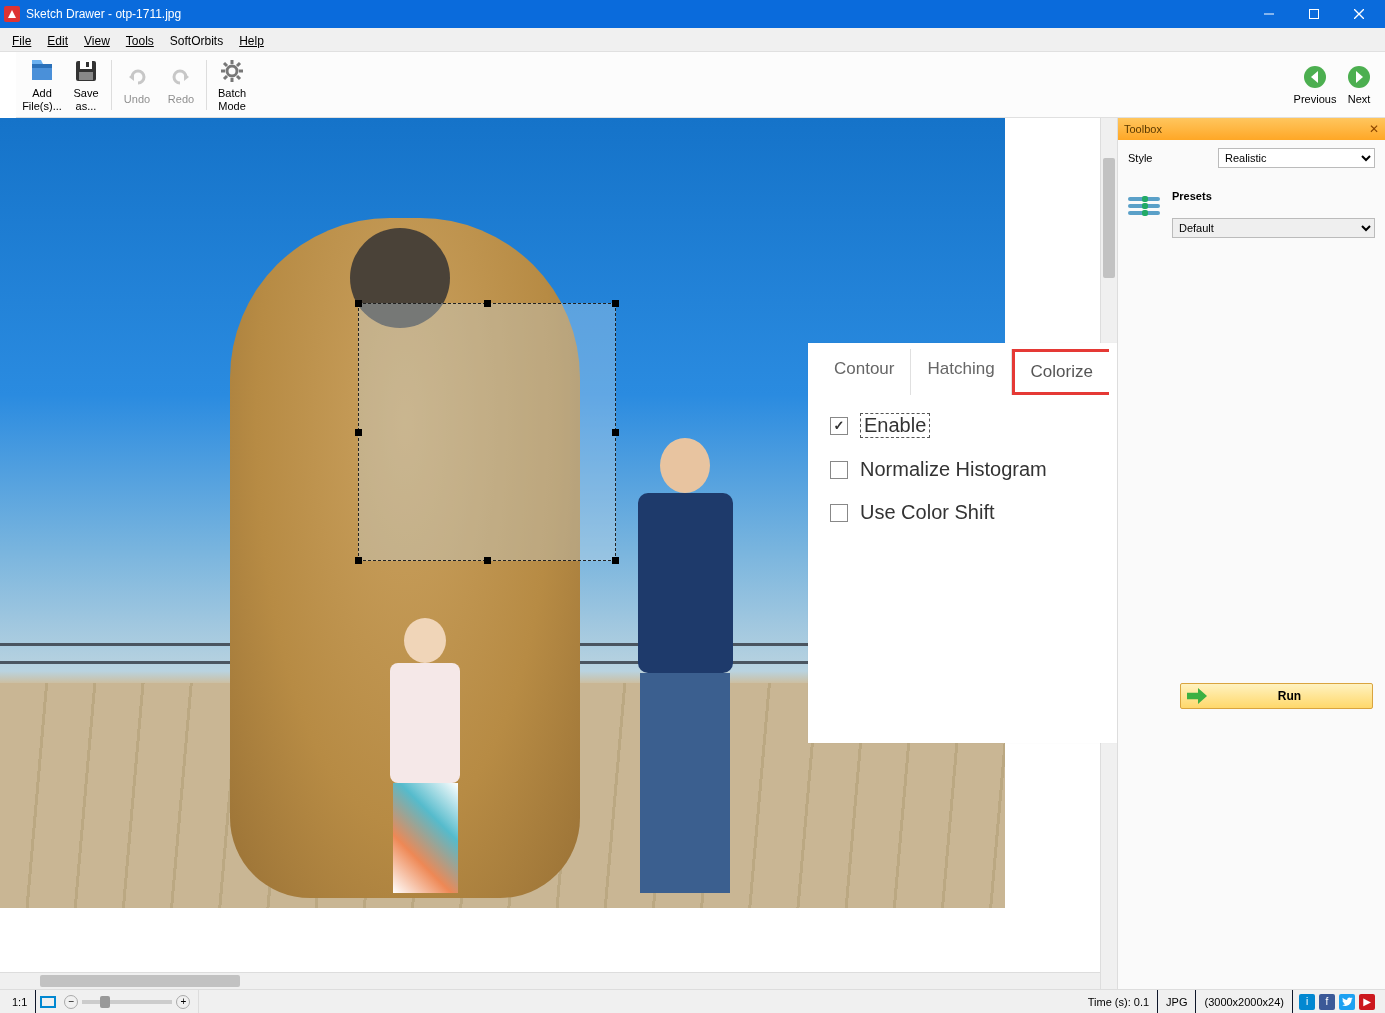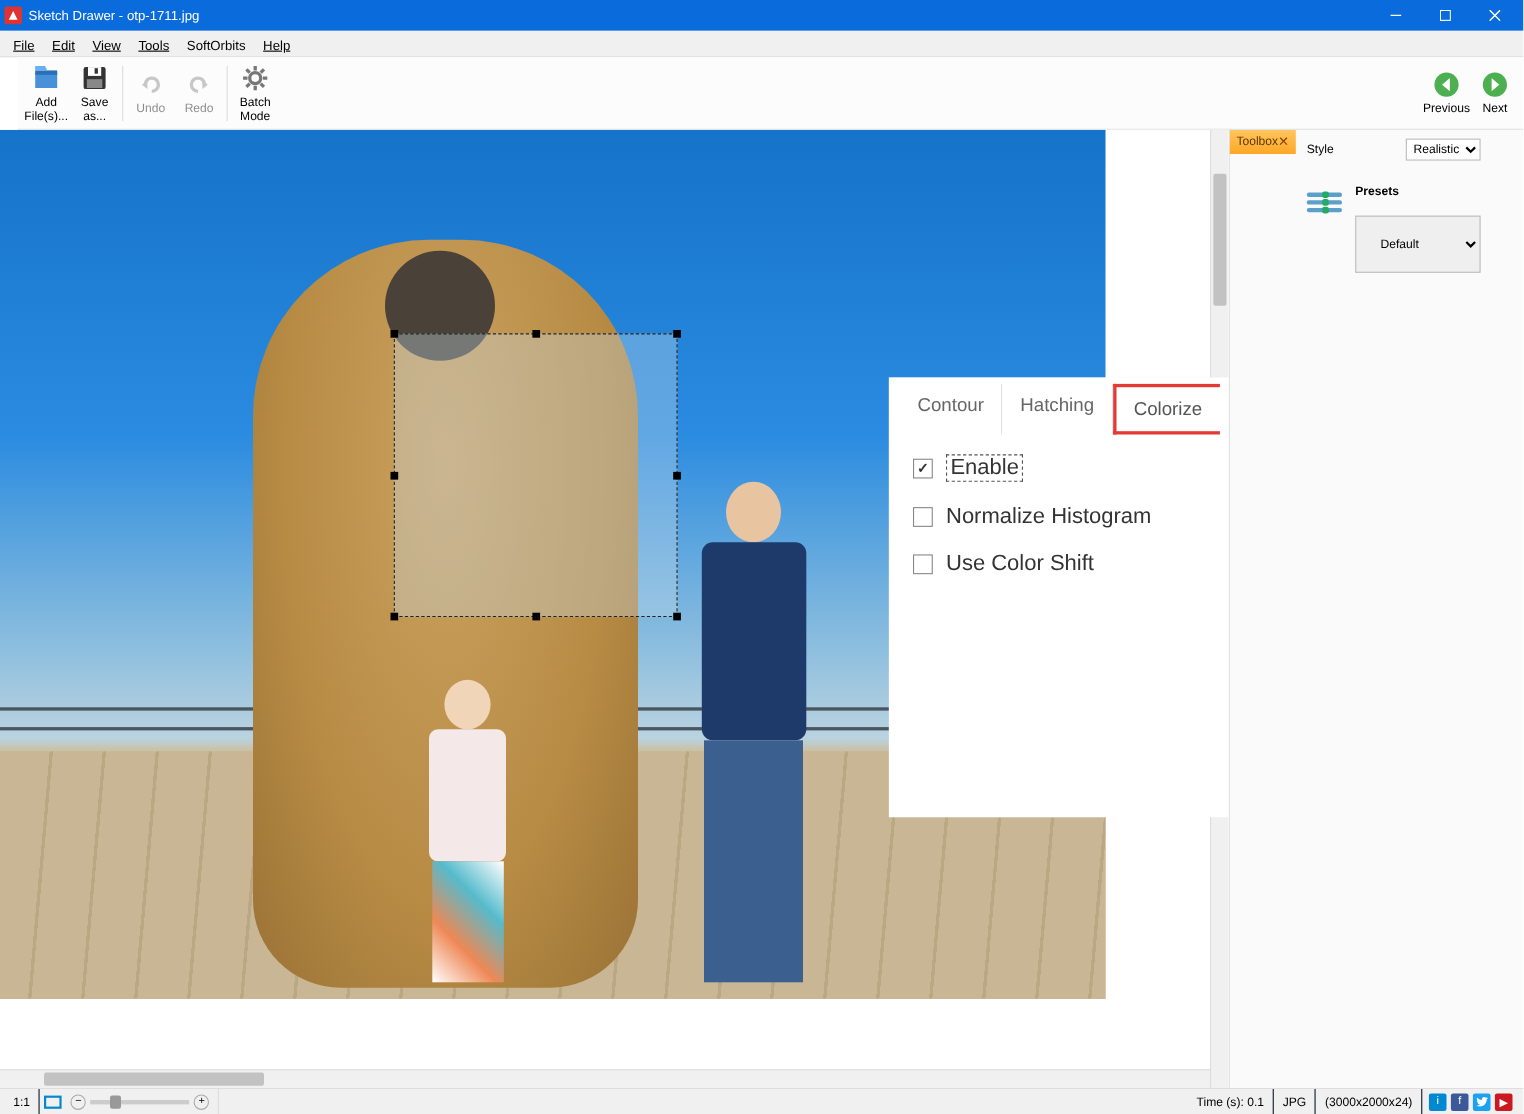--- a/index.html
+++ b/index.html
@@ -42,29 +42,29 @@
 .child .body{width:70px;height:120px;background:#f5e8e8;margin:0 auto;border-radius:8px;}
 .child .legs{width:65px;height:110px;background:linear-gradient(45deg,#fff,#e85,#5bc,#fff);margin:0 auto;}
 .railing{position:absolute;top:525px;left:0;right:0;height:3px;background:#4a5560;box-shadow:0 18px 0 #4a5560;}
 .decking{position:absolute;top:565px;left:0;right:0;bottom:0;background:repeating-linear-gradient(95deg,#c9b694 0 45px,#bba882 45px 48px);}
 
 .vscroll { position:absolute; right:0; top:0; bottom:0; width:17px; background:#f0f0f0; border-left:1px solid #ddd; }
 .vscroll .thumb{position:absolute;left:2px;right:2px;top:40px;height:120px;background:#c2c2c2;border-radius:2px;}
 .hscroll { position:absolute; bottom:0; left:0; right:17px; height:17px; background:#f0f0f0; border-top:1px solid #ddd;}
 .hscroll .thumb{position:absolute;top:2px;bottom:2px;left:40px;width:200px;background:#c2c2c2;border-radius:2px;}
 
-.toolbox-panel { width: 268px; background: #fafafa; border-left: 1px solid #ddd; display:flex; flex-direction:row; }
+.toolbox-panel { width: 268px; background: #fafafa; border-left: 1px solid #ddd; display:flex; flex-direction:column; }
 .toolbox-header { height: 22px; background: linear-gradient(180deg,#ffc65e,#ffa726); display:flex; align-items:center; padding:0 6px; font-size:11px; color:#5a3900; }
 .toolbox-header .close-x { margin-left:auto; color:#8a4500; cursor:pointer; font-size:12px; }
 .toolbox-body { padding: 8px 10px; font-size: 11px; }
 .toolbox-row { display:flex; align-items:center; margin-bottom:22px; }
 .toolbox-row label { width:90px; }
 .toolbox-row select { flex:1; font-size:11px; padding:2px; border:1px solid #bbb; background:#fff; }
 .presets-lbl { font-weight:bold; margin-left:44px; font-size:11px; margin-top:4px; }
-.preset-select { margin-left:44px; width: calc(100% - 44px); font-size:11px; padding:18px; border:1px solid #bbb; }
+.preset-select { margin-left:44px; width: calc(100% - 44px); font-size:11px; padding:2px; border:1px solid #bbb; }
 .sliders-icon { width:32px; height:24px; display:inline-flex; flex-direction:column; gap:3px; justify-content:center; margin-right:8px; vertical-align:middle; float:left; margin-top:4px; }
 .sliders-icon .bar{height:4px;background:#5aa0c8;border-radius:2px;position:relative;}
 .sliders-icon .bar::after{content:"";position:absolute;width:6px;height:6px;background:#2a6;left:14px;top:-1px;border-radius:2px;}
 
 .run-btn { margin: auto 12px 280px 62px; height: 26px; background: linear-gradient(180deg,#fff2c0,#ffd86b); border:1px solid #d9a43f; display:flex; align-items:center; justify-content:center; font-size:12px; font-weight:bold; cursor:pointer; border-radius:2px; position:relative; padding-left:26px; }
 .run-btn .arrow{position:absolute;left:6px;width:20px;height:16px;background:#3cb043;clip-path:polygon(0 30%,55% 30%,55% 0,100% 50%,55% 100%,55% 70%,0 70%);}
 
 .overlay-panel { position: absolute; left: 808px; top: 225px; width: 415px; height: 400px; background: #fff; box-shadow: 0 0 1px rgba(0,0,0,0.05); padding: 0; z-index: 50; }
 .overlay-tabs { display:flex; padding: 6px 10px 0 10px; gap:0; }
 .overlay-tab { padding: 10px 16px; font-size: 17px; color:#666; border-right:1px solid #e0e0e0; cursor:pointer; }

